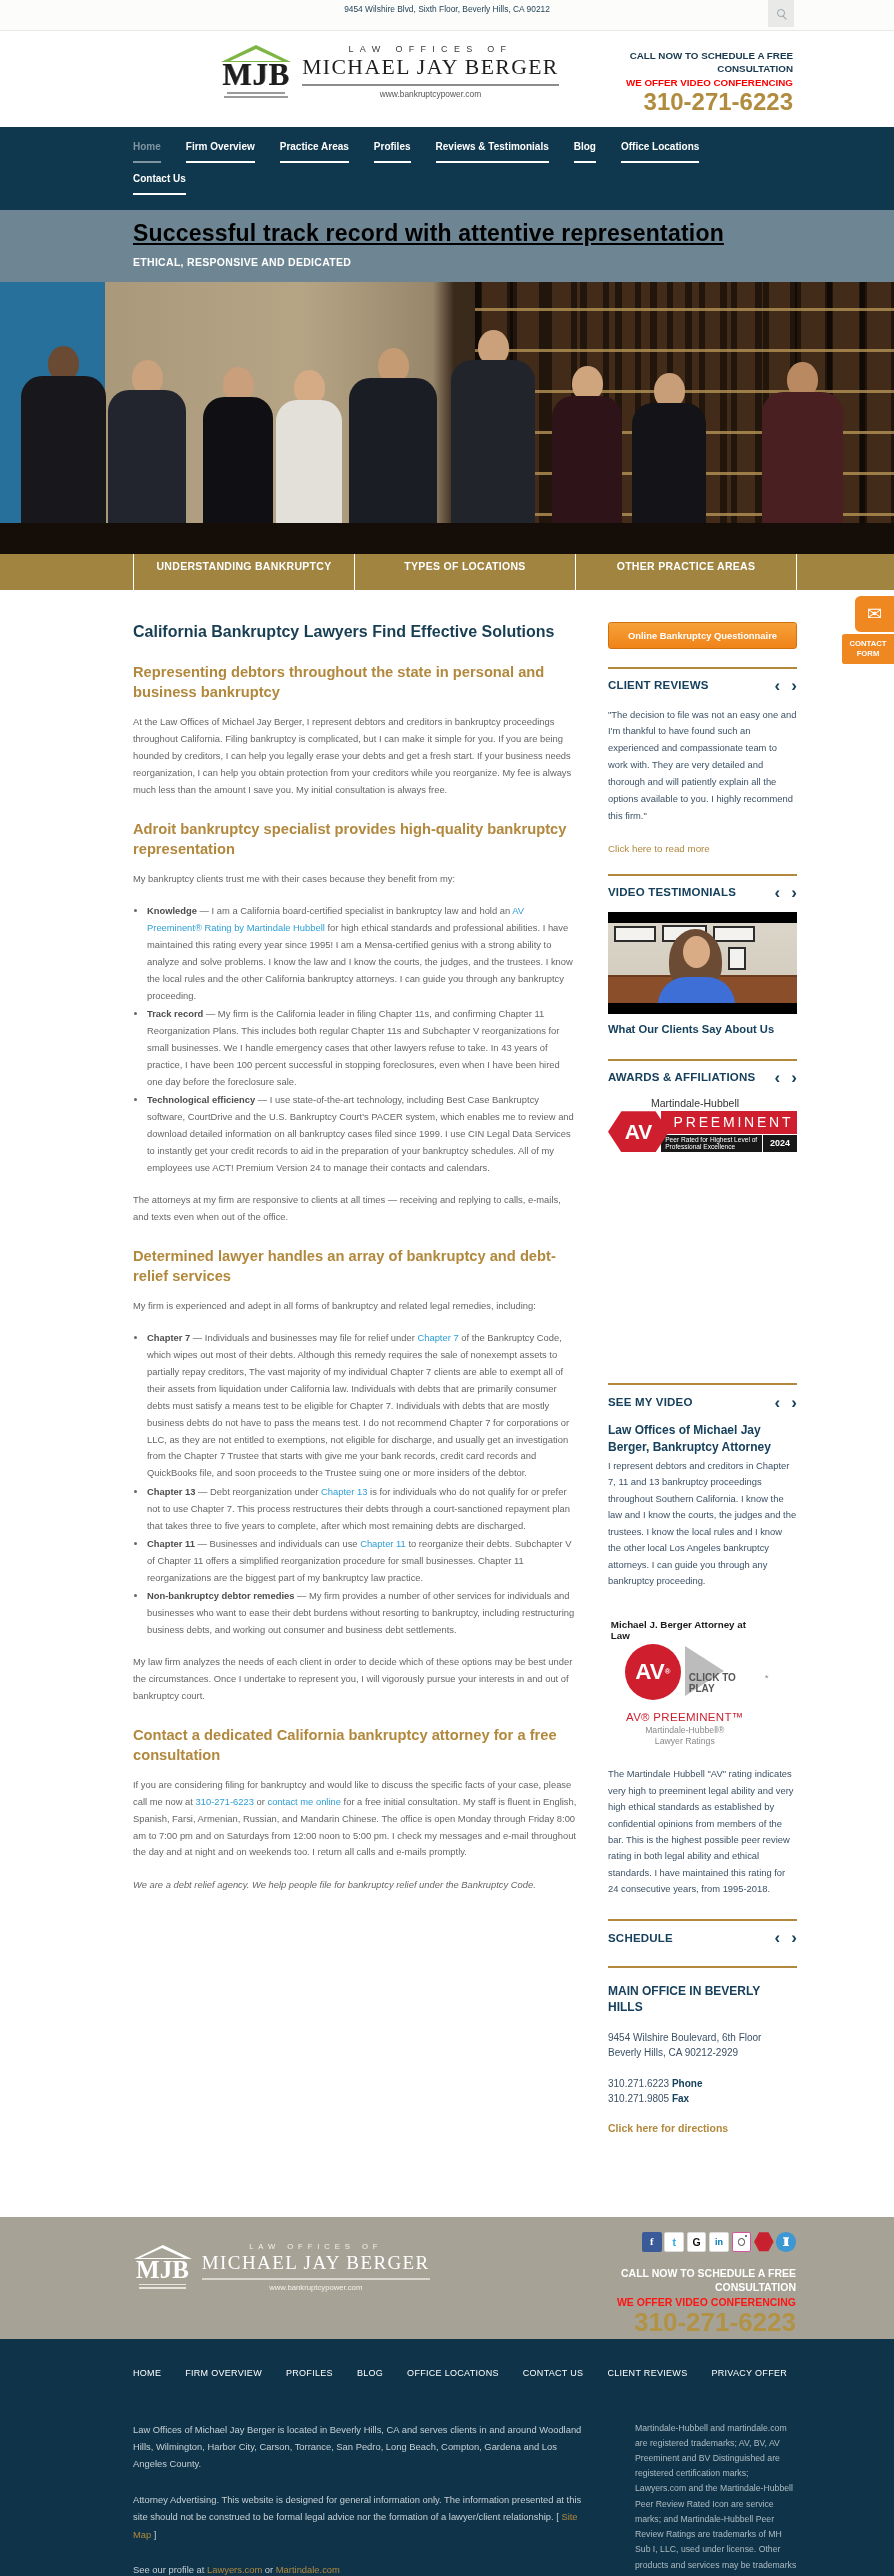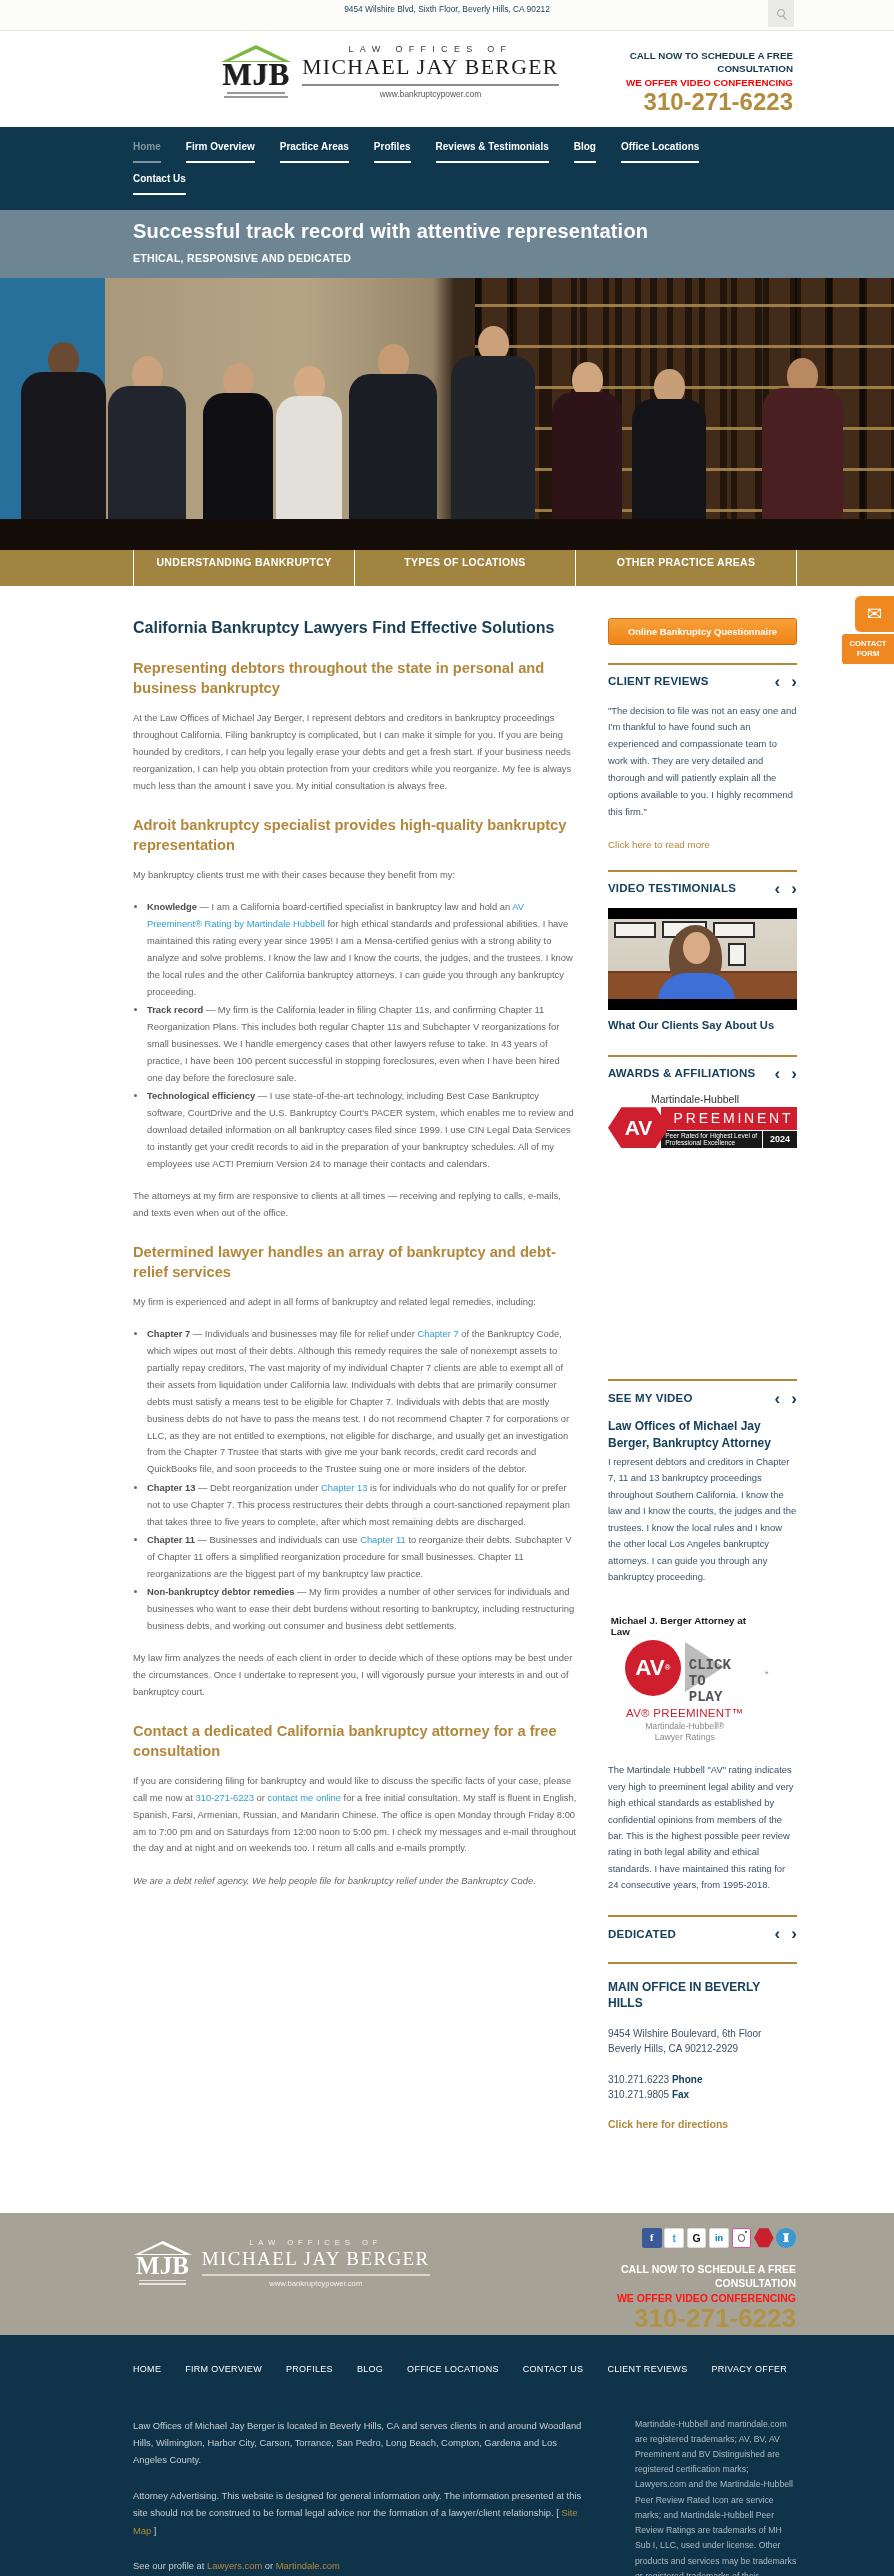--- a/index.html
+++ b/index.html
@@ -42,21 +42,21 @@
   .nav-row { margin-left:133px; display:flex; gap:25px; flex-wrap:wrap; }
   .nav-item { cursor:pointer; }
   .nav-label { color:#fff; font-weight:bold; font-size:10px; }
   .nav-under { height:2.1px; background:#fff; margin-top:9px; }
   .nav-item.active .nav-label { color:#7f95a1; }
   .nav-item.active .nav-under { background:#7f95a1; }
   .nav-row2 { margin-top:9.8px; }
 
   
   .banner { background:#6e8694; padding:9.8px 0 14px; }
-  .banner h1 { margin:0 0 8.4px; margin-left:133px; color:#ffffff; font-size:20px; font-weight:bold; letter-spacing:0.2px; }
+  .banner h1 { margin:0 0 8.4px; margin-left:133px; color:#000000; font-size:23px; font-weight:bold; letter-spacing:0.2px;text-decoration:underline; }
   .banner .sub { margin-left:133px; color:#fff; font-size:10.5px; font-weight:bold; letter-spacing:0.3px; }
 
   
   .photo { position:relative; height:272px; overflow:hidden;
      background:linear-gradient(90deg,#27709c 0,#27709c 105px,#a9987a 105px,#b6a585 300px,#97866a 433px,#3a2a1c 454px,#2a1b10 100%); }
   .wine-rack { position:absolute; right:0; top:0; width:419px; height:100%;
      background:
        repeating-linear-gradient(0deg, transparent 0 38px, rgba(180,146,84,.8) 38px 41px),
        repeating-linear-gradient(90deg, rgba(0,0,0,.5) 0 5.6px, transparent 5.6px 32px),
        repeating-linear-gradient(90deg,#22150c 0 7px, #422b18 7px 35px); }
@@ -127,21 +127,21 @@
   .smv-text { color:#3c5166; font-size:9.4px; line-height:1.75; margin-top:1.4px; }
 
   .avc { width:148px; margin:29px 0 0 2.8px; }
   .avc-cap { font-weight:bold; color:#1b1b1b; font-size:9.8px; margin-bottom:3px; }
   .avc-gfx { position:relative; height:60px; cursor:pointer; }
   .avc-circle { position:absolute; left:14px; top:0; width:56px; height:56px; background:#cf1f2e; border-radius:50%;
                 color:#fff; font-weight:bold; font-size:22.4px; display:flex; align-items:center; justify-content:center; }
   .avc-circle sup { font-size:7.7px; }
   .avc-tri { position:absolute; left:74px; top:2.8px; width:0; height:0;
              border-top:25px solid transparent; border-bottom:25px solid transparent; border-left:39px solid #bcbcbc; }
-  .avc-ctp { position:absolute; left:78px; top:17px; font-weight:bold; color:#555; font-size:14px; line-height:1.15; width:53px;font-family:Liberation Mono, monospace; }
+  .avc-ctp { position:absolute; left:78px; top:28px; font-weight:bold; color:#555; font-size:10px; line-height:1.15; width:53px; }
   .avc-star { position:absolute; right:-9.8px; top:28px; color:#888; font-size:9.8px; }
   .avc-pre { text-align:center; color:#cf1f2e; font-size:11.5px; letter-spacing:0.3px; margin-top:7px; }
   .avc-mh { text-align:center; color:#8a8a8a; font-size:8.7px; line-height:1.35; margin-top:2.1px; }
   .mh-text { color:#3c5166; font-size:9.4px; line-height:1.75; margin:18px 0 21px; }
 
   .loc-head { margin-bottom:19.6px; }
   .office-title { color:#16405c; font-size:12px; font-weight:bold; line-height:1.35; margin:7px 0 14px; }
   .addr { color:#3c5166; font-size:10px; line-height:1.55; margin:0 0 15.4px; }
   .phoneline { color:#3c5166; font-size:10px; line-height:1.55; }
   .phoneline .lbl { color:#16405c; font-weight:bold; }
@@ -455,21 +455,21 @@
         <div class="avc-mh">
           <div>Martindale-Hubbell®</div>
           <div>Lawyer Ratings</div>
         </div>
       </div>
       <p class="mh-text">The Martindale Hubbell "AV" rating indicates very high to preeminent legal ability and very high ethical standards as established by confidential opinions from members of the bar. This is the highest possible peer review rating in both legal ability and ethical standards. I have maintained this rating for 24 consecutive years, from 1995-2018.</p>
     </div>
 
     <div class="side-section loc-head">
       <div class="side-head">
-        <div class="side-title">DEDICATED</div>
+        <div class="side-title">SCHEDULE</div>
         <span class="arr">‹</span>
         <span class="arr">›</span>
       </div>
     </div>
     <div class="side-section">
       <div class="office-title">MAIN OFFICE IN BEVERLY HILLS</div>
       <p class="addr">
         <span>9454 Wilshire Boulevard, 6th Floor</span><br>
         <span>Beverly Hills, CA 90212-2929</span>
       </p>

